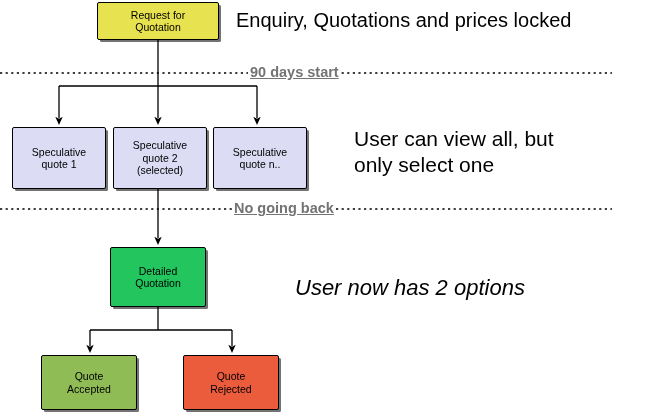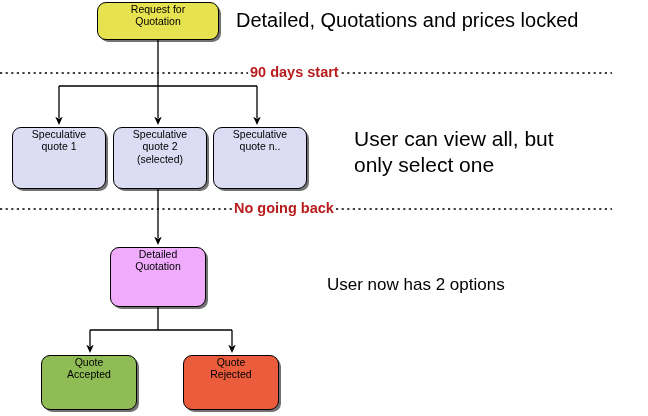--- a/index.html
+++ b/index.html
@@ -19,23 +19,23 @@
     position: absolute;
     left: 0;
     top: 0;
     width: 648px;
     height: 416px;
   }
   .node {
     position: absolute;
     box-sizing: border-box;
     border: 1.4px solid #000000;
-    border-radius: 9px;
+    border-radius: 2px;
     display: flex;
-    align-items: flex-start;
+    align-items: center;
     justify-content: center;
     text-align: center;
     line-height: 1.18;
     font-size: 10.5px;
     color: #000000;
     box-shadow: 2.5px 2.5px 0 -0.5px rgba(0,0,0,0.55);
     z-index: 3;
   }
   .node span {
     display: block;
@@ -46,25 +46,26 @@
     font-size: 21px;
     line-height: 1.26;
     color: #000000;
     white-space: pre-line;
     z-index: 3;
   }
   .divider-label {
     position: absolute;
     font-size: 14.5px;
     font-weight: bold;
-    color: #b91c1c;
+    color: #737373;
     background: #ffffff;
     padding: 0 2px;
     z-index: 4;
     white-space: nowrap;
+    text-decoration: underline;
   }
 </style>
 </head>
 <body>
 
 <svg id="diagram-canvas" viewBox="0 0 648 416" xmlns="http://www.w3.org/2000/svg">
   <defs>
     <marker id="arrowhead" markerWidth="9" markerHeight="9" refX="1.2" refY="4" orient="auto" markerUnits="userSpaceOnUse">
       <path d="M 0 0.3 L 8.2 4 L 0 7.7 L 2 4 Z" fill="#000000"></path>
     </marker>
@@ -111,37 +112,37 @@
   <span>Speculative
 quote 2
 (selected)</span>
 </div>
 
 <div class="node" style="left:213px; top:127px; width:94px; height:62px; background:#dcdcf5;">
   <span>Speculative
 quote n..</span>
 </div>
 
-<div class="node" style="left:110px; top:247px; width:96px; height:60px; background:#f0abfc;">
+<div class="node" style="left:110px; top:247px; width:96px; height:60px; background:#22c55e;">
   <span>Detailed
 Quotation</span>
 </div>
 
 <div class="node" style="left:41px; top:355px; width:96px; height:55px; background:#8fbc55;">
   <span>Quote
 Accepted</span>
 </div>
 
 <div class="node" style="left:183px; top:355px; width:96px; height:55px; background:#ea5c3c;">
   <span>Quote
 Rejected</span>
 </div>
 
 <div class="divider-label" style="left:248px; top:64px;">90 days start</div>
 
 <div class="divider-label" style="left:232px; top:200px;">No going back</div>
 
-<div class="annotation" style="left:236px; top:8px; font-size:20px;">Detailed, Quotations and prices locked</div>
+<div class="annotation" style="left:236px; top:8px; font-size:20px;">Enquiry, Quotations and prices locked</div>
 
 <div class="annotation" style="left:322px; top:126px; font-size:21px;margin-left:32px;">User can view all, but
 only select one</div>
 
-<div class="annotation" style="left:327px; top:274px; font-size:17px;">User now has 2 options</div>
+<div class="annotation" style="left:295px; top:274px; font-size:22px;font-style:italic;">User now has 2 options</div>
 
 </body></html>

